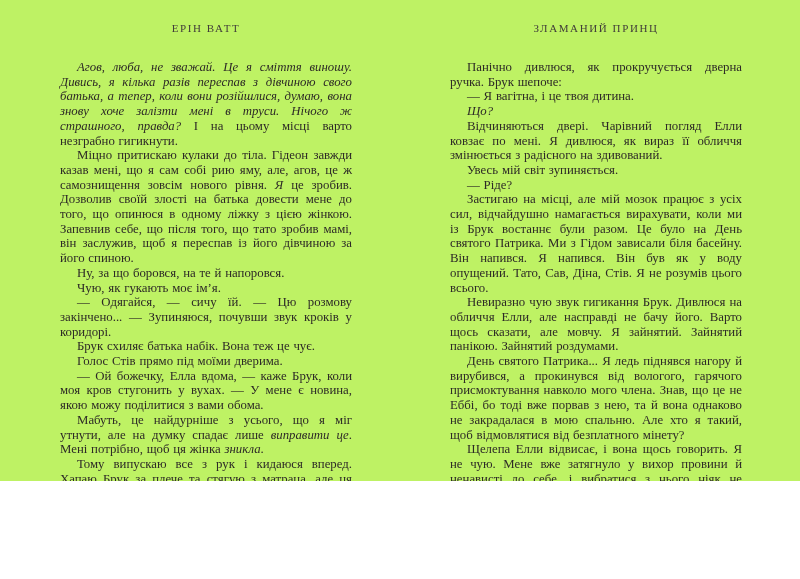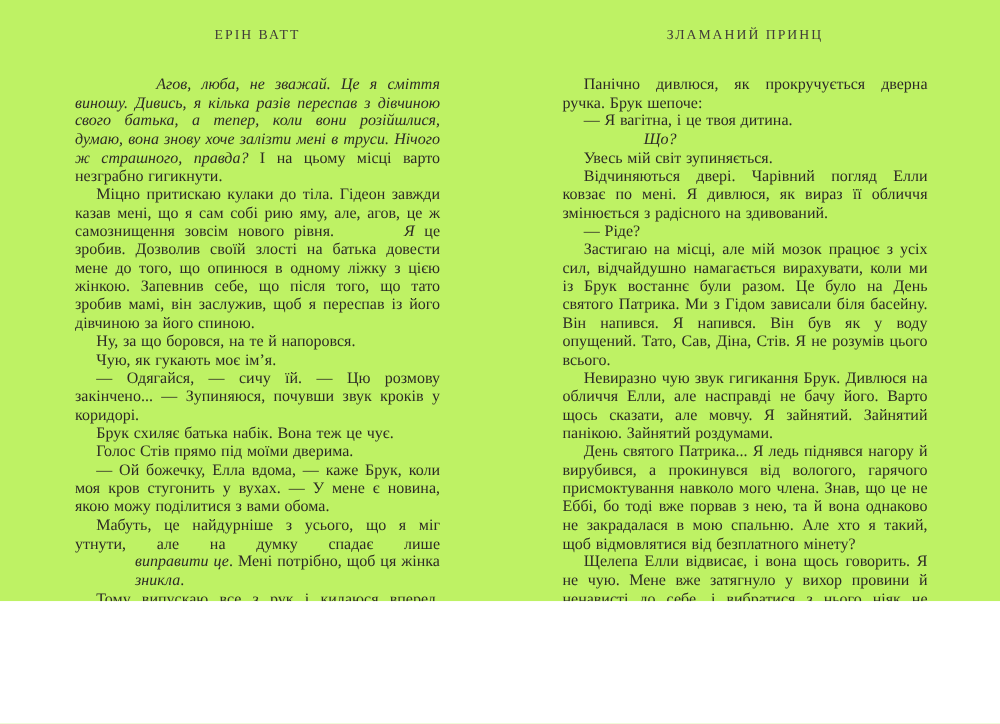--- a/index.html
+++ b/index.html
@@ -38,21 +38,20 @@
     text-align: justify;
     color: #2d2a26;
     word-spacing: 0.6px;
   }
   .para {
     margin: 0;
     text-indent: 17px;
   }
   .para i {
     font-style: italic;
-    margin-left: 48px;
   }
   .page-number {
     position: absolute;
     top: 508px;
     left: 0;
     width: 100%;
     text-align: left;
     font-size: 11px;
     letter-spacing: 1px;
     color: #3a3733;
@@ -79,22 +78,22 @@
       </div>
     <div class="page-number">10</div>
   </div>
 
   <div class="page page-right">
     <div class="running-header">ЗЛАМАНИЙ ПРИНЦ</div>
     <div class="page-body">
         <p class="para"><span>Панічно дивлюся, як прокручується дверна ручка. Брук шепоче:</span></p>
         <p class="para"><span>— Я вагітна, і це твоя дитина.</span></p>
         <p class="para"><i>Що?</i></p>
+        <p class="para"><span>Відчиняються двері. Чарівний погляд Елли ковзає по мені. Я дивлюся, як вираз її обличчя змінюється з радісного на здивований.</span></p>
         <p class="para"><span>Увесь мій світ зупиняється.</span></p>
-        <p class="para"><span>Відчиняються двері. Чарівний погляд Елли ковзає по мені. Я дивлюся, як вираз її обличчя змінюється з радісного на здивований.</span></p>
         <p class="para"><span>— Ріде?</span></p>
         <p class="para"><span>Застигаю на місці, але мій мозок працює з усіх сил, відчайдушно намагається вирахувати, коли ми із Брук востаннє були разом. Це було на День святого Патрика. Ми з Гідом зависали біля басейну. Він напився. Я напився. Він був як у воду опущений. Тато, Сав, Діна, Стів. Я не розумів цього всього.</span></p>
         <p class="para"><span>Невиразно чую звук гигикання Брук. Дивлюся на обличчя Елли, але насправді не бачу його. Варто щось сказати, але мовчу. Я зайнятий. Зайнятий панікою. Зайнятий роздумами.</span></p>
         <p class="para"><span>День святого Патрика... Я ледь піднявся нагору й вирубився, а прокинувся від вологого, гарячого присмоктування навколо мого члена. Знав, що це не Еббі, бо тоді вже порвав з нею, та й вона однаково не закрадалася в мою спальню. Але хто я такий, щоб відмовлятися від безплатного мінету?</span></p>
         <p class="para"><span>Щелепа Елли відвисає, і вона щось говорить. Я не чую. Мене вже затягнуло у вихор провини й ненависті до себе, і вибратися з нього ніяк не вдається. Усе, що можу, — витріщатися на неї. Моя дівчинка. Найкрасивіша дівчина на всій планеті. Не можу відвести погляд від її золотистого волосся, тих великих блакитних очей, що благають мене пояснити.</span></p>
       </div>
     <div class="page-number">11</div>
   </div>
 
 </div>

